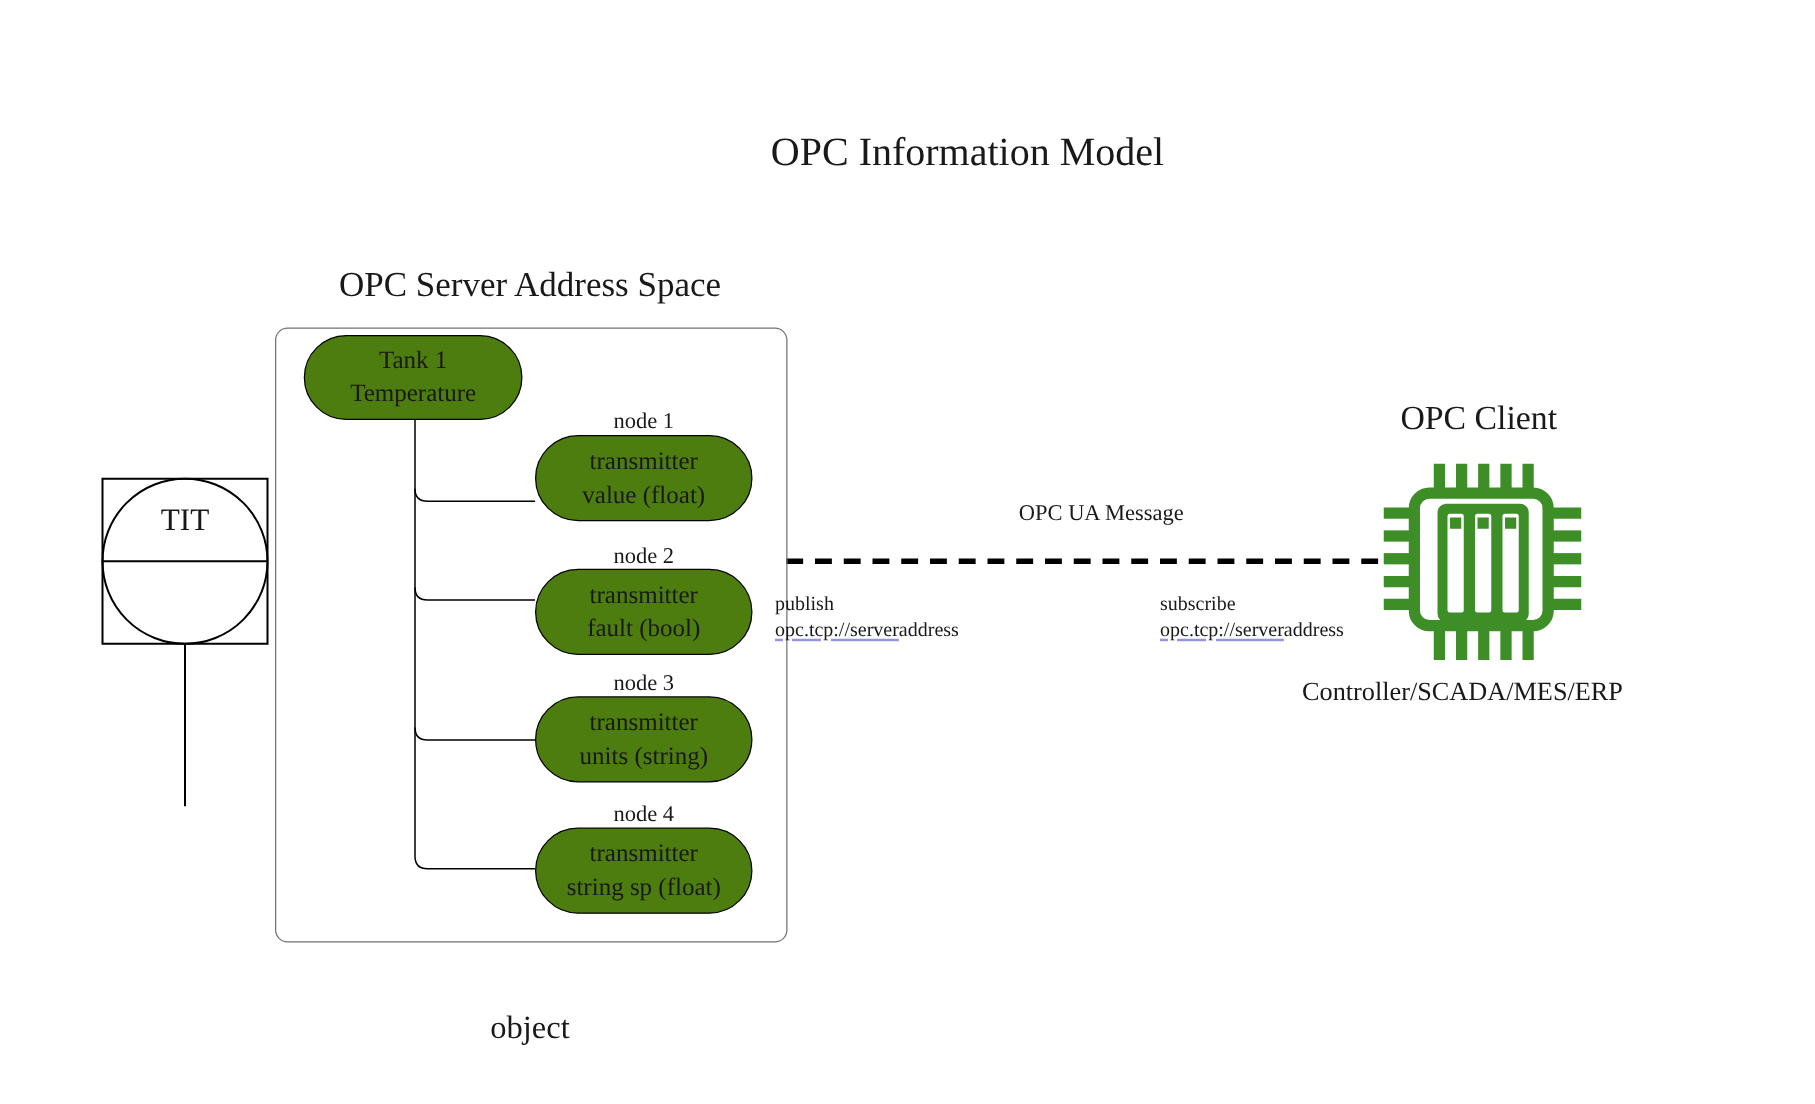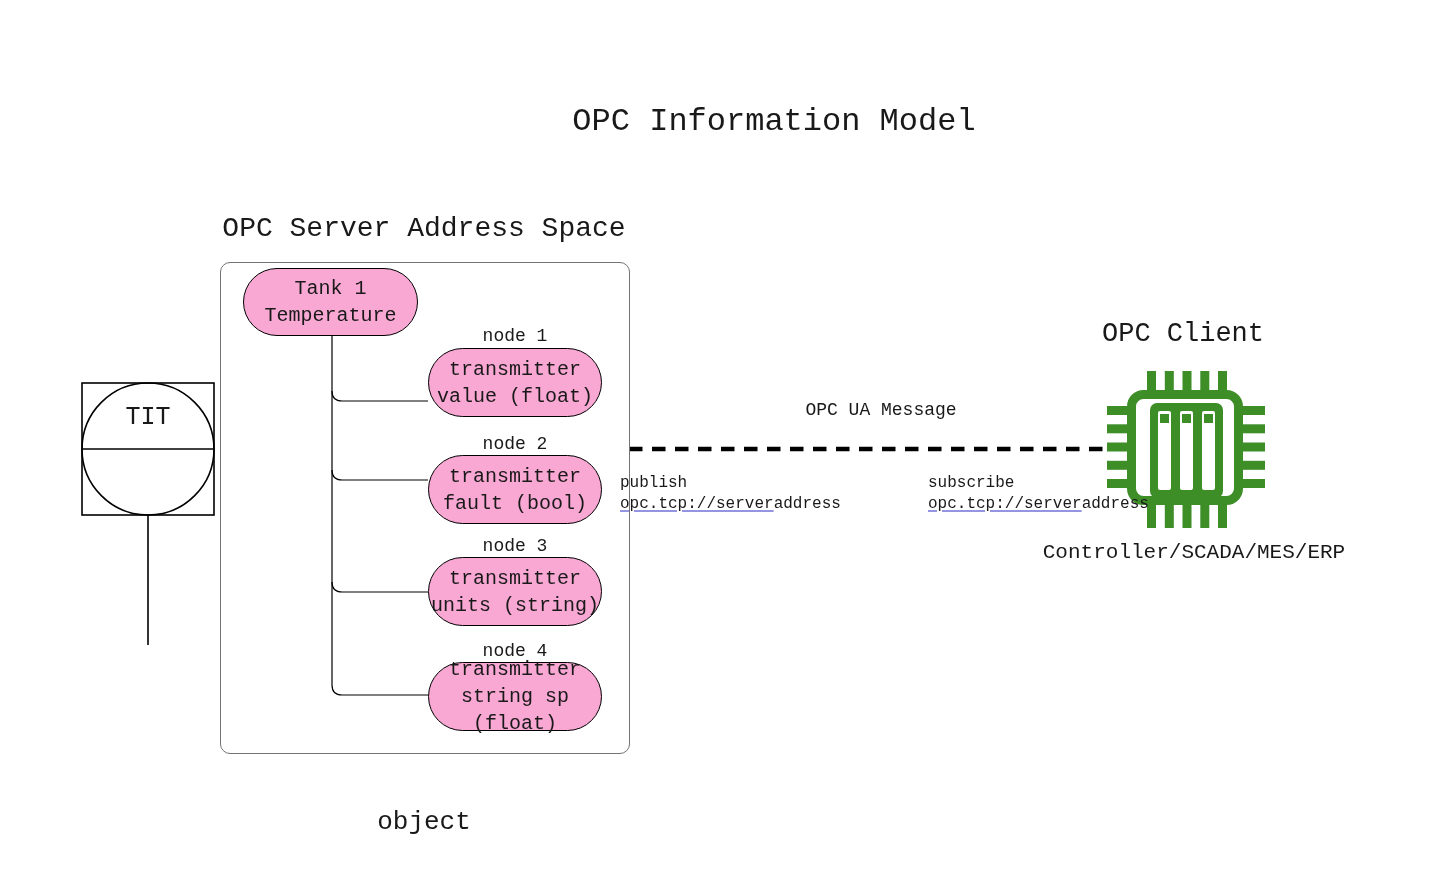--- a/index.html
+++ b/index.html
@@ -6,40 +6,40 @@
     --chip-green:#3e8e28;
     --link-underline:#9494e0;
     --box-border:#737373;
     --ink:#191919;
   }
   html,body{margin:0;padding:0;background:#ffffff;}
   #canvas{
     position:relative;
     width:1452px;height:883px;
     background:#ffffff;
-    font-family:Liberation Mono, monospace;
+    font-family:Liberation Serif, serif;
     color:var(--ink);
     overflow:hidden;
   }
   #diagram-svg{position:absolute;left:0;top:0;}
   .abs{position:absolute;}
   .ctr{text-align:center;}
   .title{font-size:32px;}
   .section-heading{font-size:28px;}
   .client-heading{font-size:27px;}
   .server-box{
     position:absolute;
     left:220px;top:262px;width:408px;height:490px;
     border:1px solid var(--box-border);
     border-radius:10px;
     background:transparent;
   }
   .stadium{
     position:absolute;
-    background:#f9a8d4;
+    background:#4d7c0f;
     border:1.4px solid #000000;
     border-radius:40px;
     display:flex;flex-direction:column;
     align-items:center;justify-content:center;
     font-size:20px;line-height:27px;
     text-align:center;
     box-sizing:border-box;
   }
   .node-label{
     position:absolute;
@@ -172,17 +172,17 @@
     <div><span class="link-underlined">opc.tcp://server</span><span>address</span></div>
   </div>
 
   <div class="pubsub" style="left:928px;top:473px;width:210px;">
     <div>subscribe</div>
     <div><span class="link-underlined">opc.tcp://server</span><span>address</span></div>
   </div>
 
   <div class="abs ctr client-heading" style="left:1058px;top:319px;width:250px;">OPC Client</div>
 
-  <div class="abs ctr caption" style="left:1024px;top:539px;width:340px;">
+  <div class="abs ctr caption" style="left:1000px;top:539px;width:340px;">
     <div>Controller/SCADA/MES/ERP</div>
   </div>
 
 </div>
 
 </body></html>

